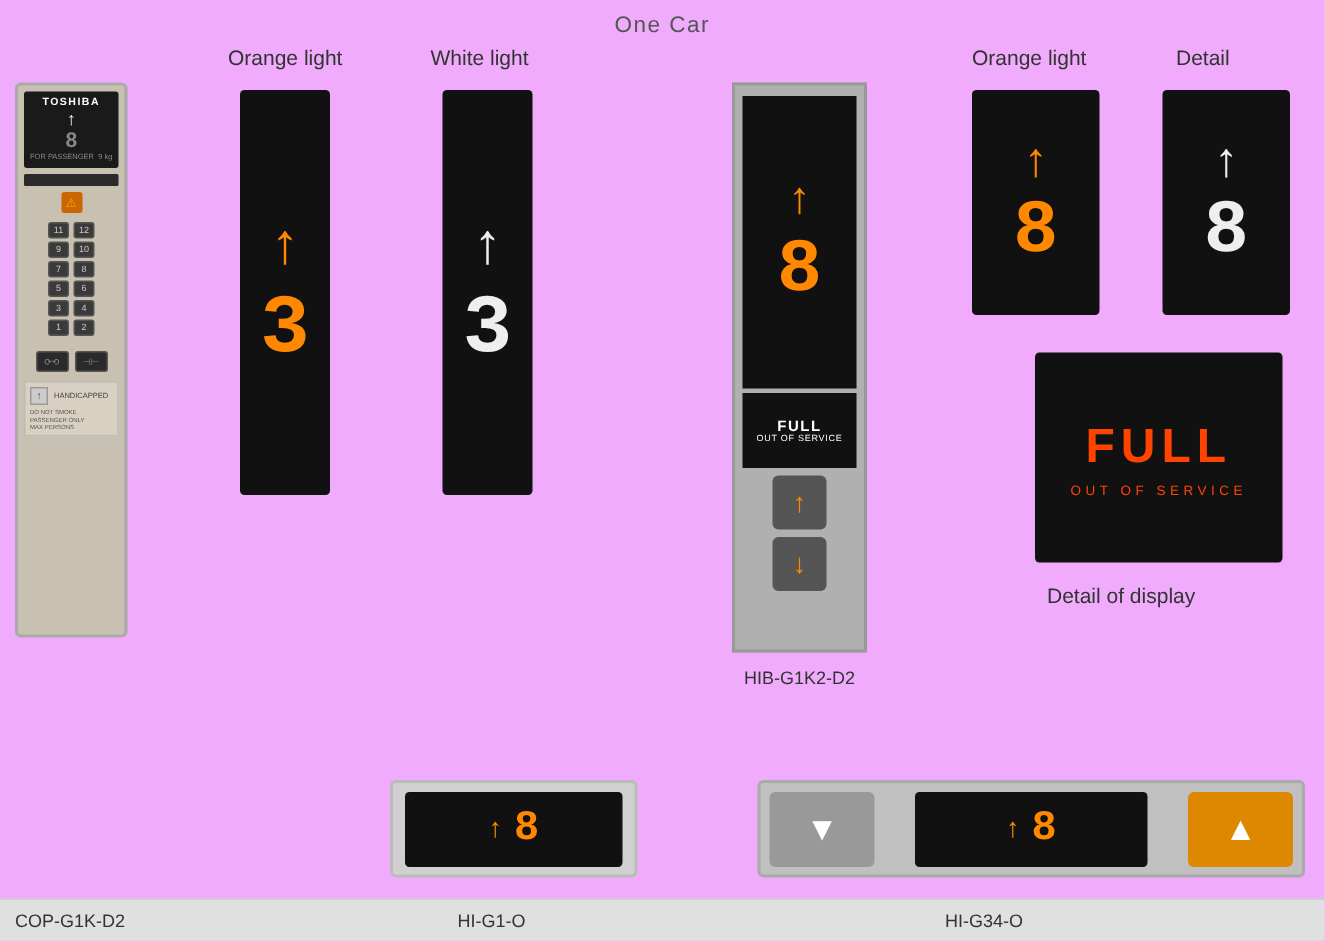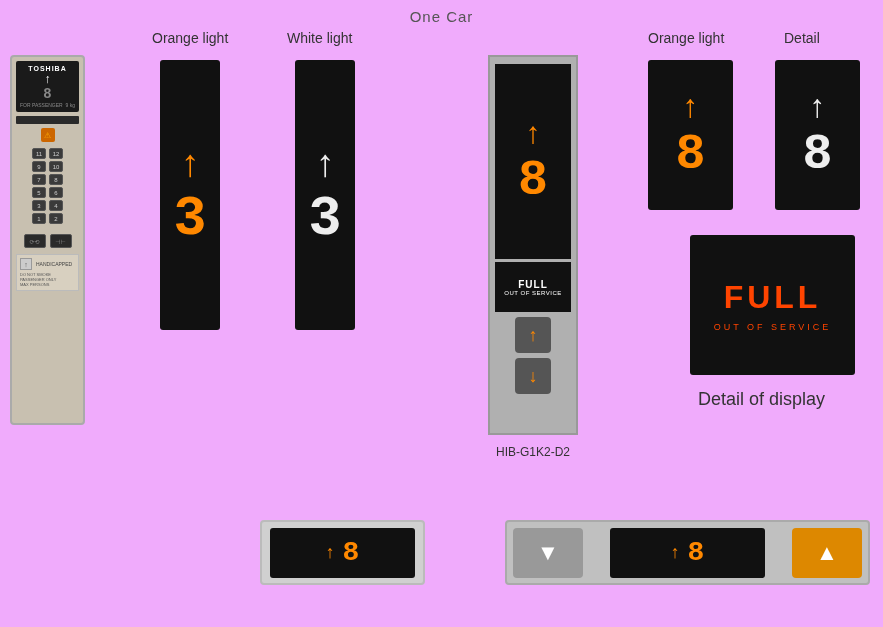--- a/index.html
+++ b/index.html
@@ -356,21 +356,21 @@
       left: 488px;
       width: 90px;
       text-align: center;
       font-size: 12px;
       color: #333;
     }
     .detail-label {
       position: absolute;
       top: 389px;
       left: 698px;
-      font-size: 18px;
+      font-size: 14px;
       color: #333;
     }
 
     
     .hi-g1-panel {
       position: absolute;
       top: 520px;
       left: 260px;
       width: 165px;
       height: 65px;
@@ -624,14 +624,19 @@
     <div class="hi-g34-display">
       <span class="hi-g1-arrow dm-orange">↑</span>
       <span class="hi-g1-number dm-orange">8</span>
     </div>
 
     <div class="hi-g34-up-btn">
       <span class="hi-g34-up-icon">▲</span>
     </div>
   </div>
 
+  <div class="bottom-labels-row">
+    <span style="position:absolute; left:10px; font-size:12px; color:#333;">COP-G1K-D2</span>
+    <span style="position:absolute; left:305px; font-size:12px; color:#333;">HI-G1-O</span>
+    <span style="position:absolute; left:630px; font-size:12px; color:#333;">HI-G34-O</span>
+  </div>
 
 </div>
 
 </body></html>

